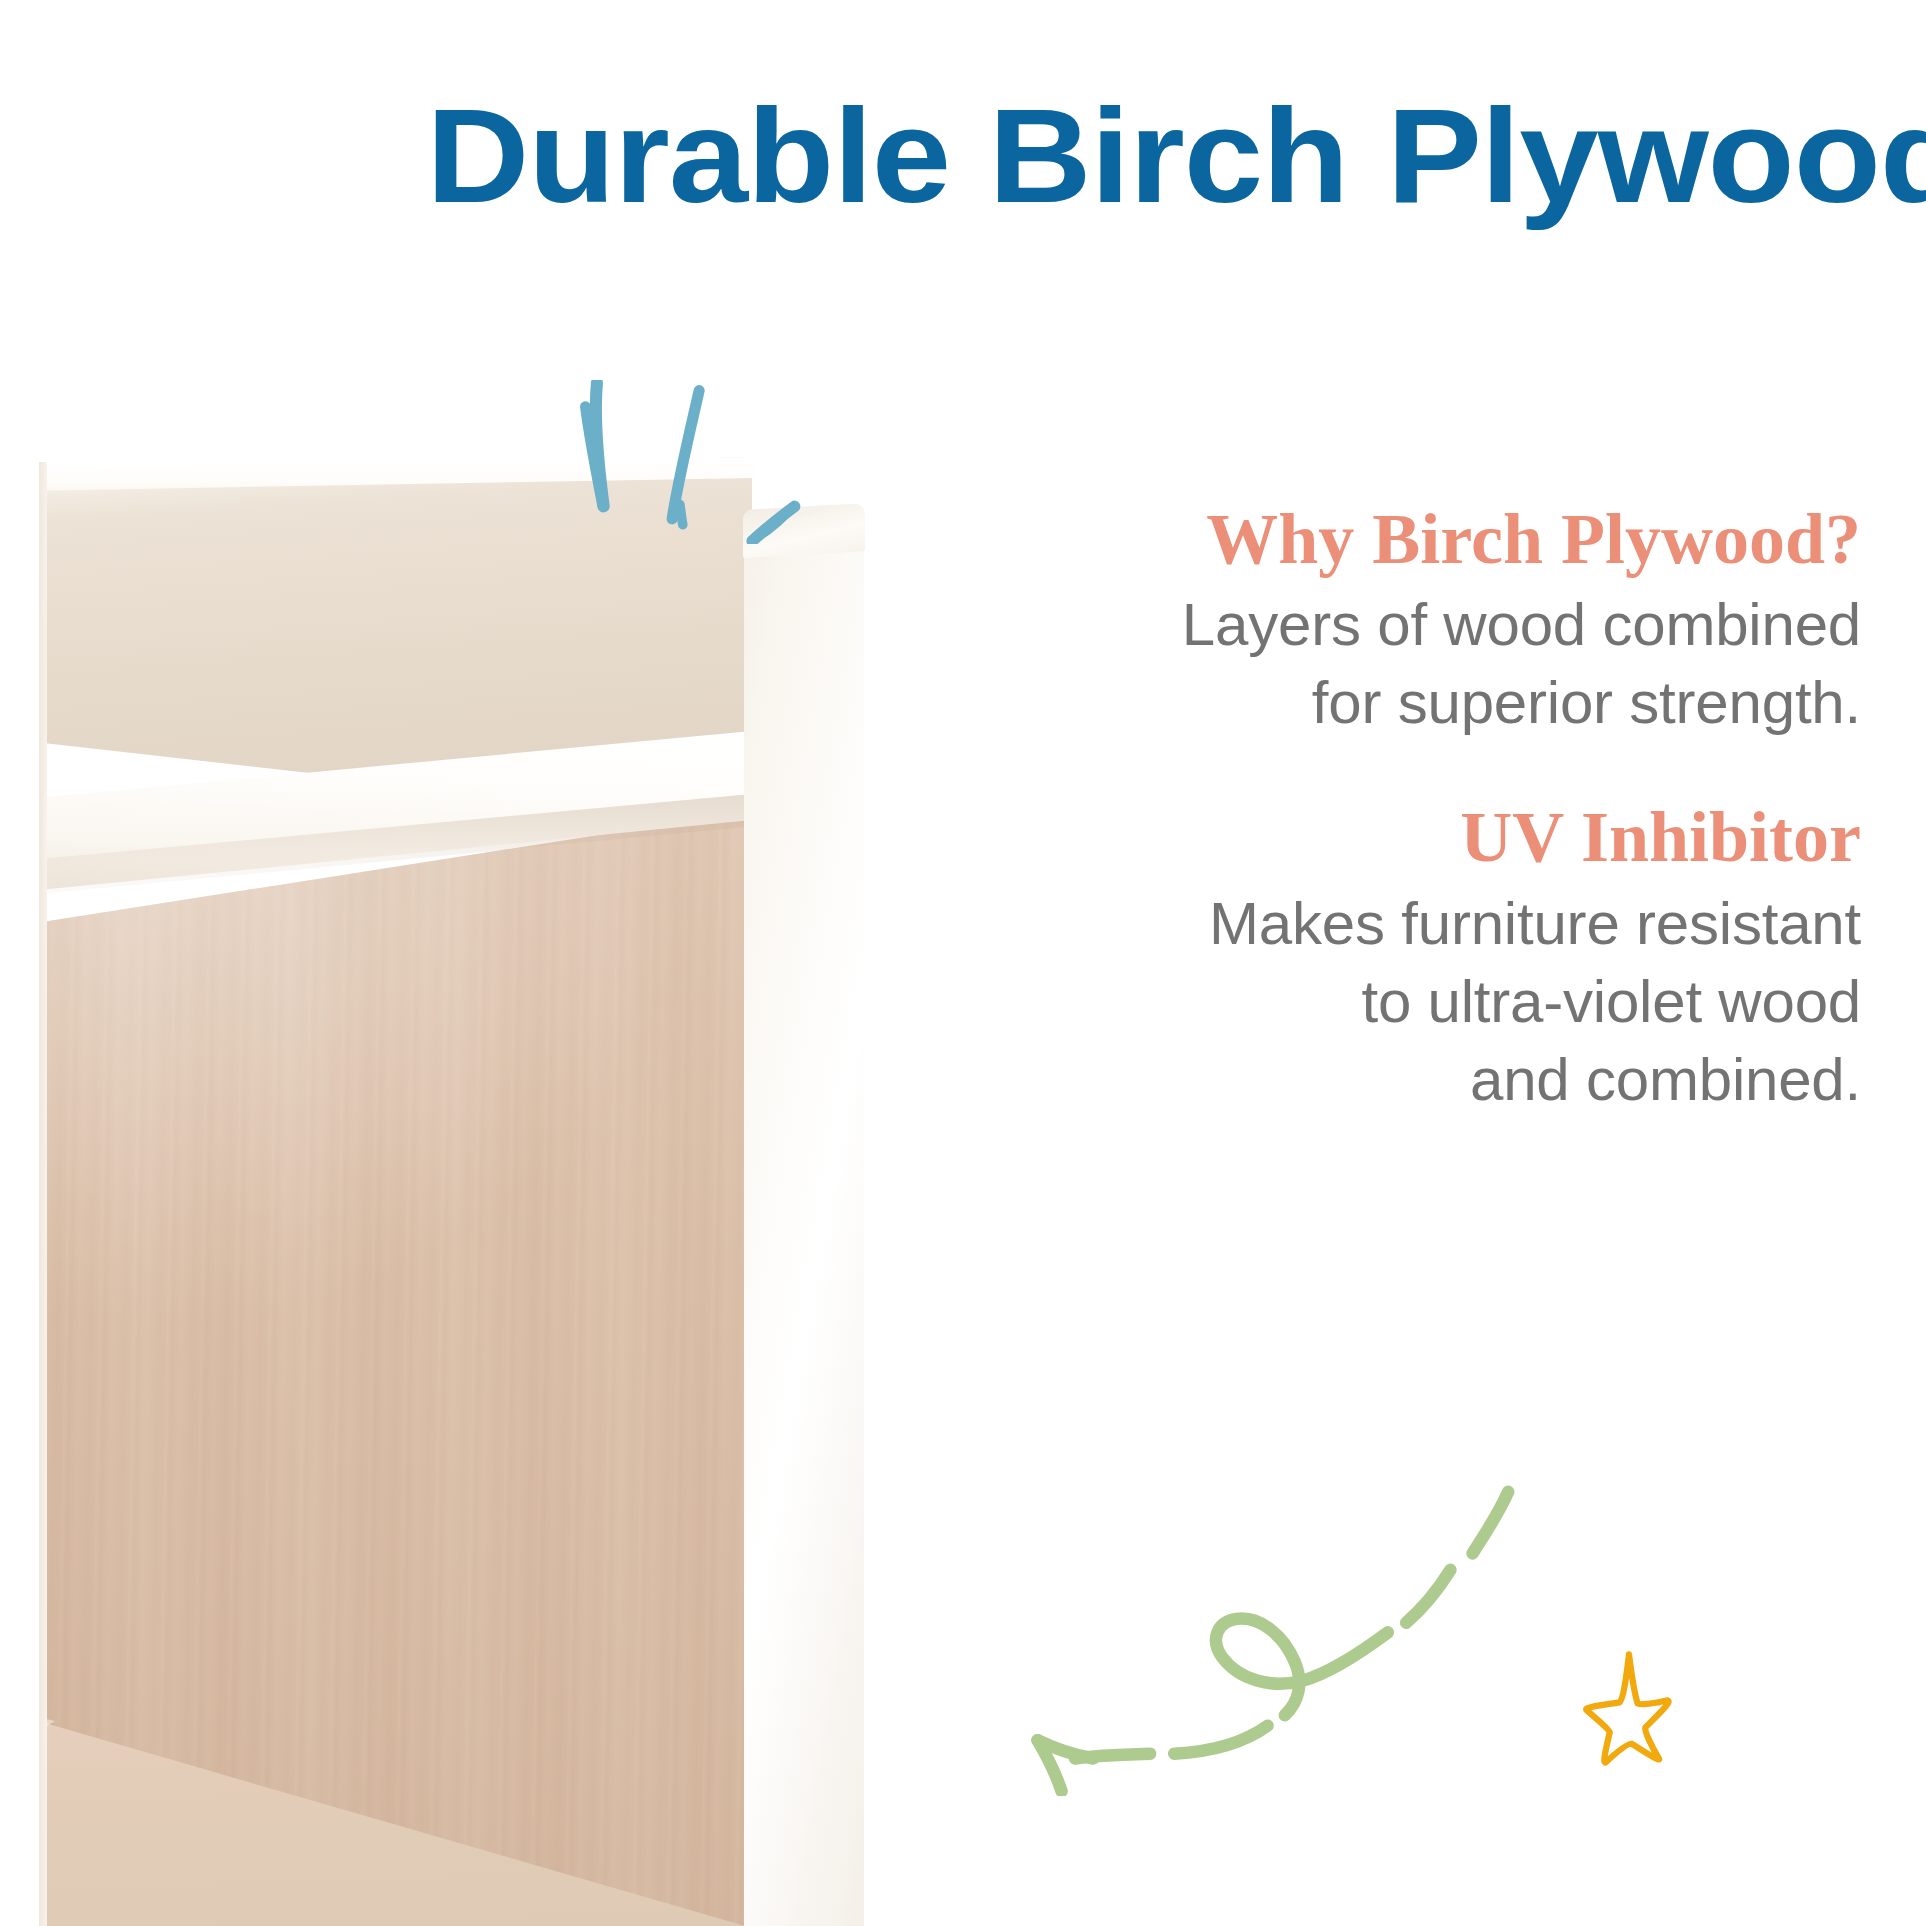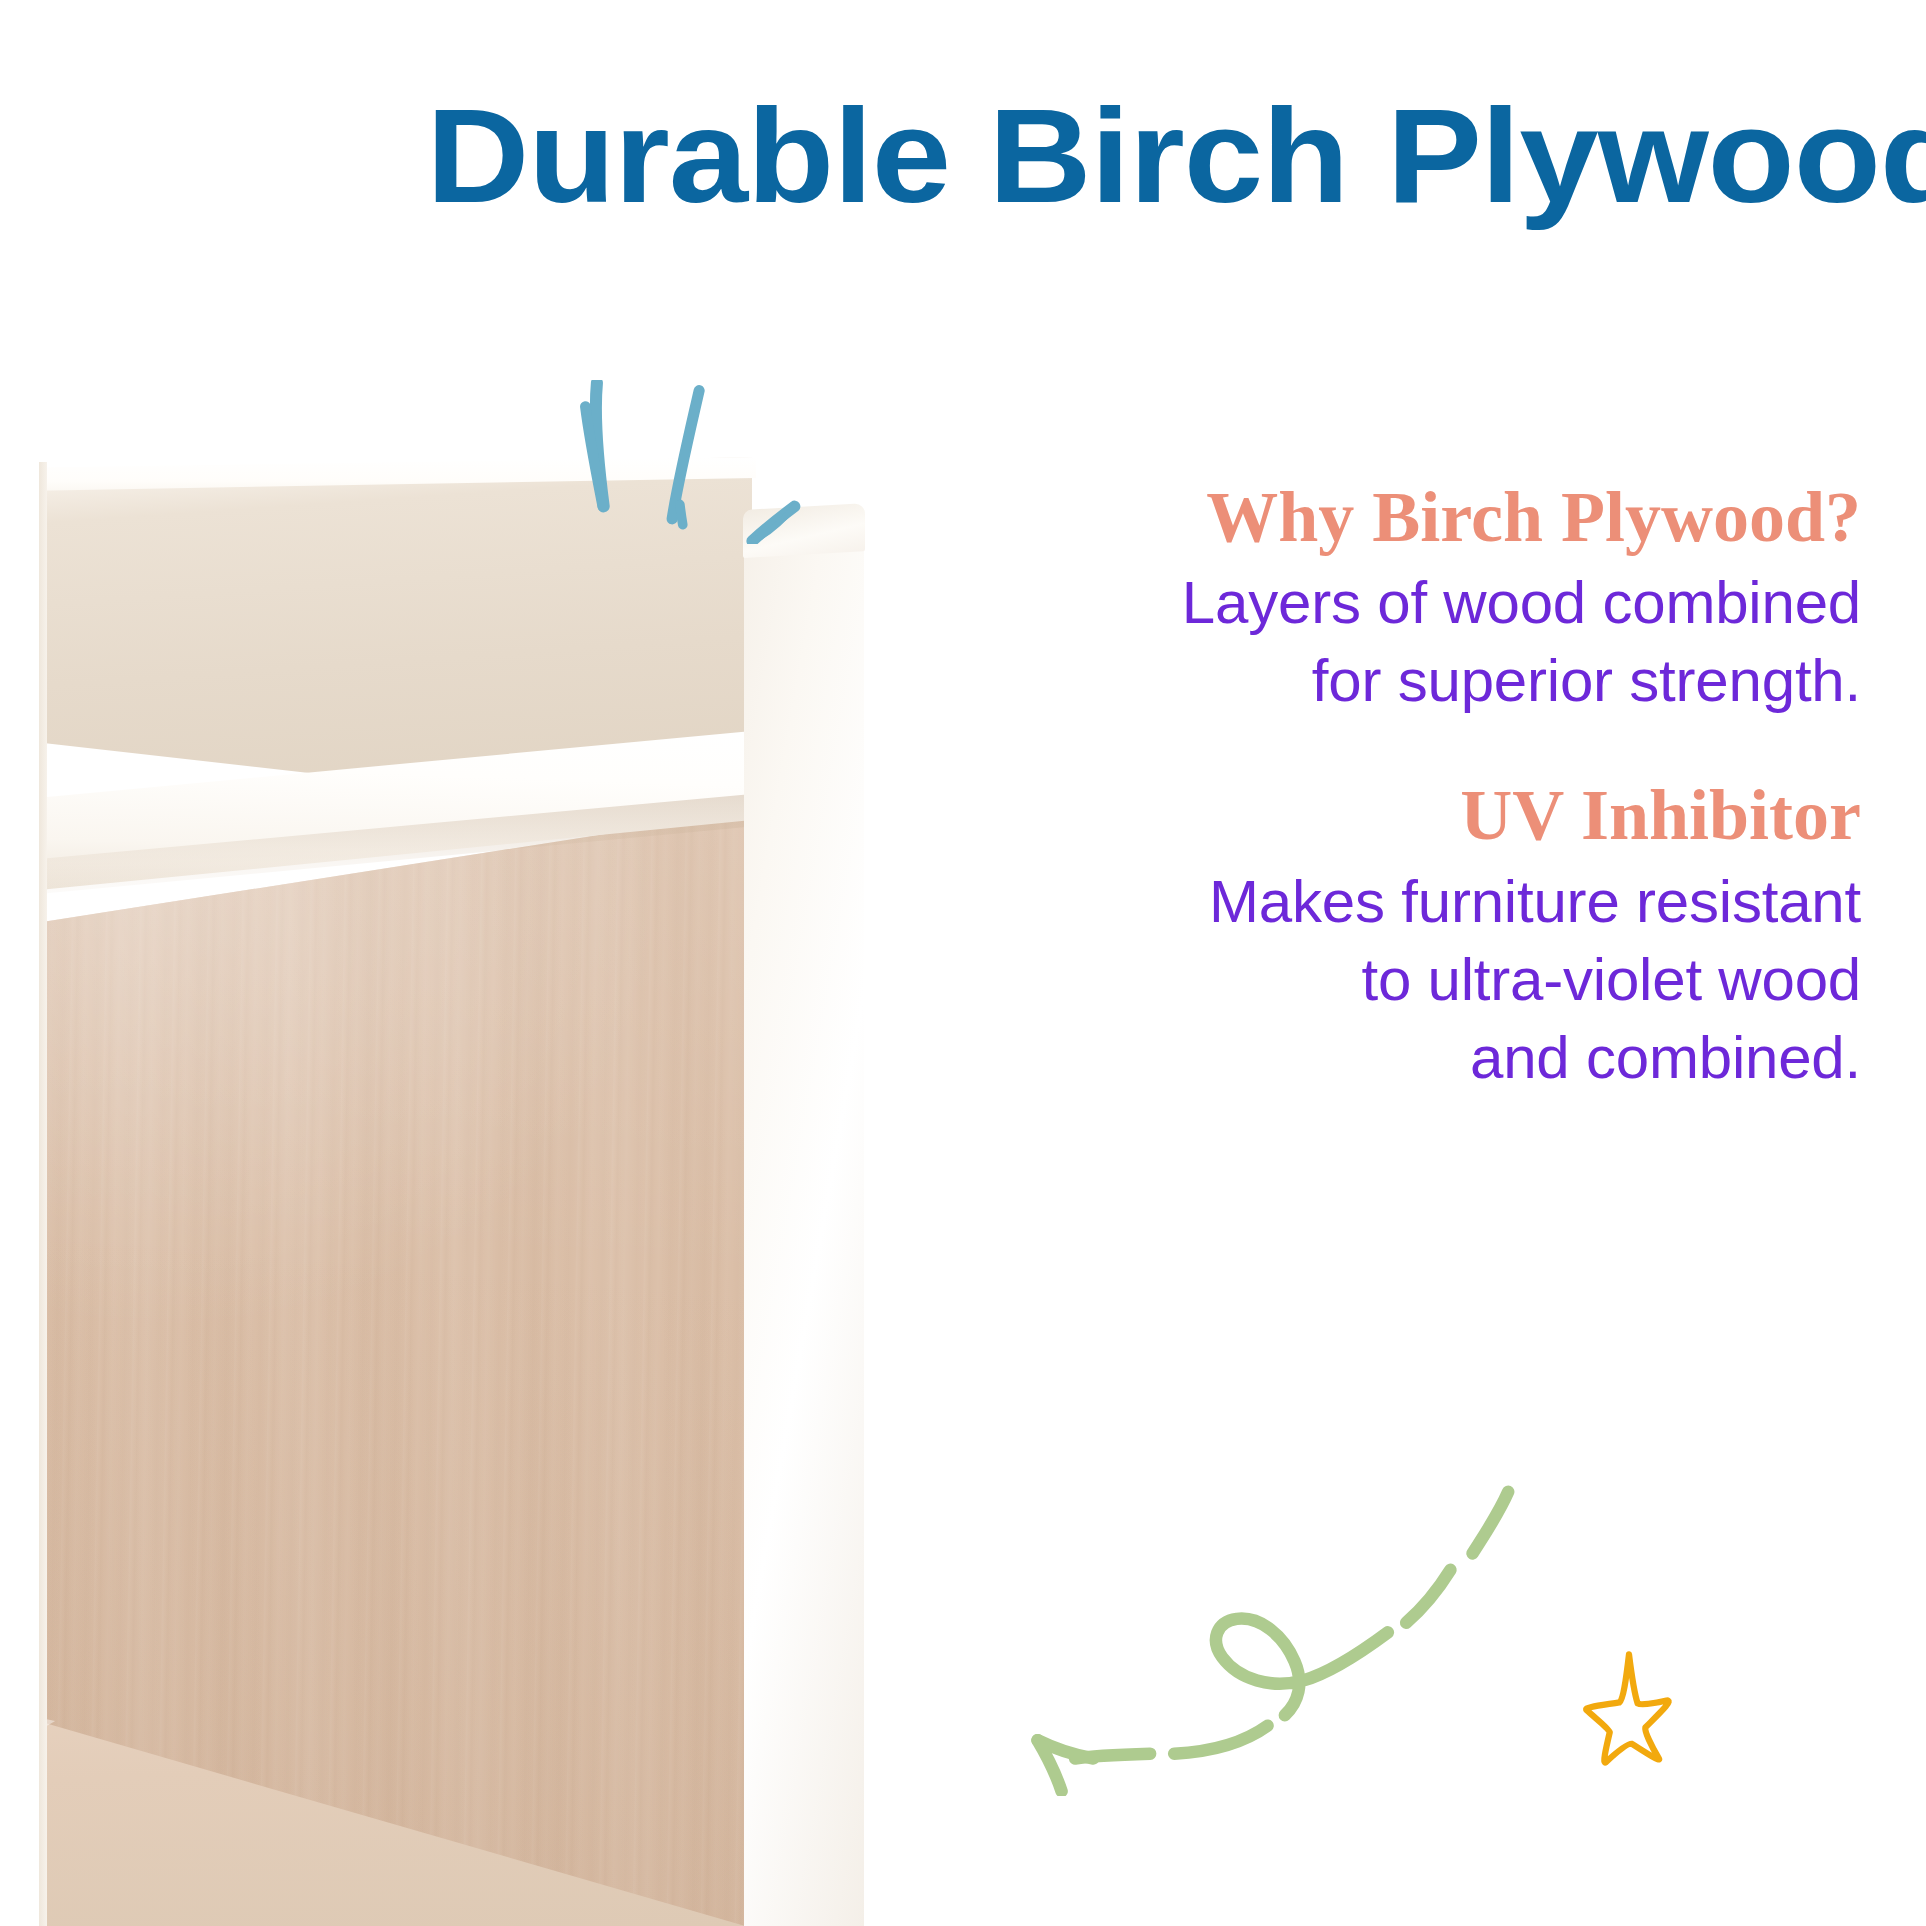--- a/index.html
+++ b/index.html
@@ -209,39 +209,39 @@
   #green-arrow { left: 1021px; top: 1411px; }
   #star { left: 1575px; top: 1637px; }
 
   
   #text-col {
     position: absolute;
     left: 1014px;
     top: 479px;
     width: 847px;
   }
-  .block { margin-bottom: 0; }
+  .block { margin-bottom: 0; margin-top: 22px; }
   .block + .block { margin-top: 57px; }
 
   .block-heading {
     font-family: "Liberation Serif", serif;
     font-weight: 700;
     font-size: 72px;
     line-height: 1.08;
     color: #EC8F78;
     letter-spacing: 0px;
     margin: 0 0 7.7px 0;
     white-space: nowrap;
   }
   .block-body {
     font-family: "Liberation Sans", sans-serif;
     font-weight: 500;
     font-size: 60px;
     line-height: 1.30;
-    color: #6d28d9;
+    color: #737373;
     margin: 0;
     letter-spacing: -0.2px;
   }
   .block-body .ln { display: block; white-space: nowrap; }
 </style>
 </head>
 <body>
 
 <div id="page">
 

